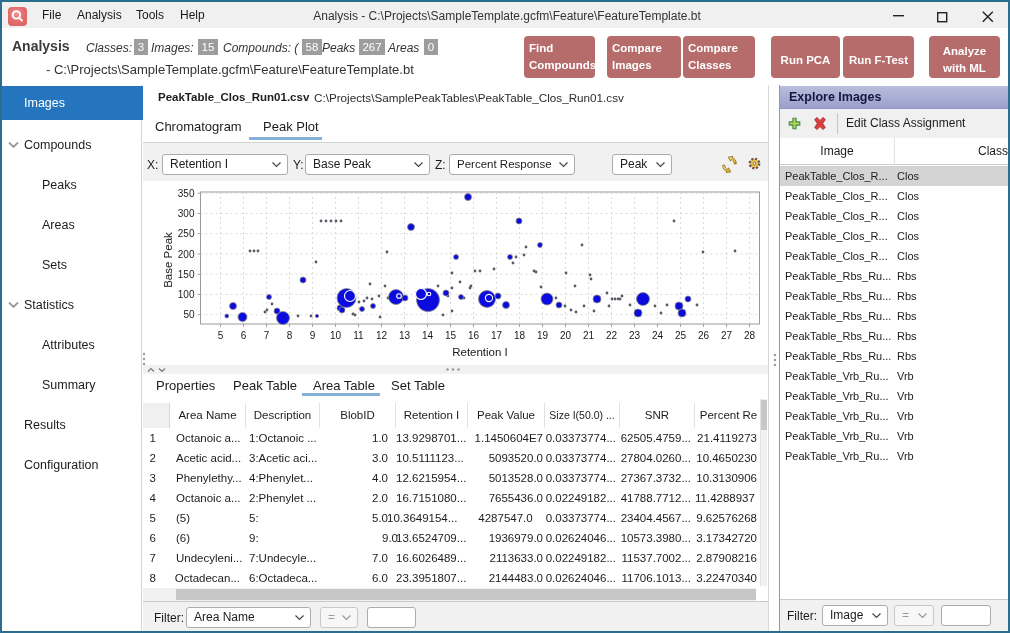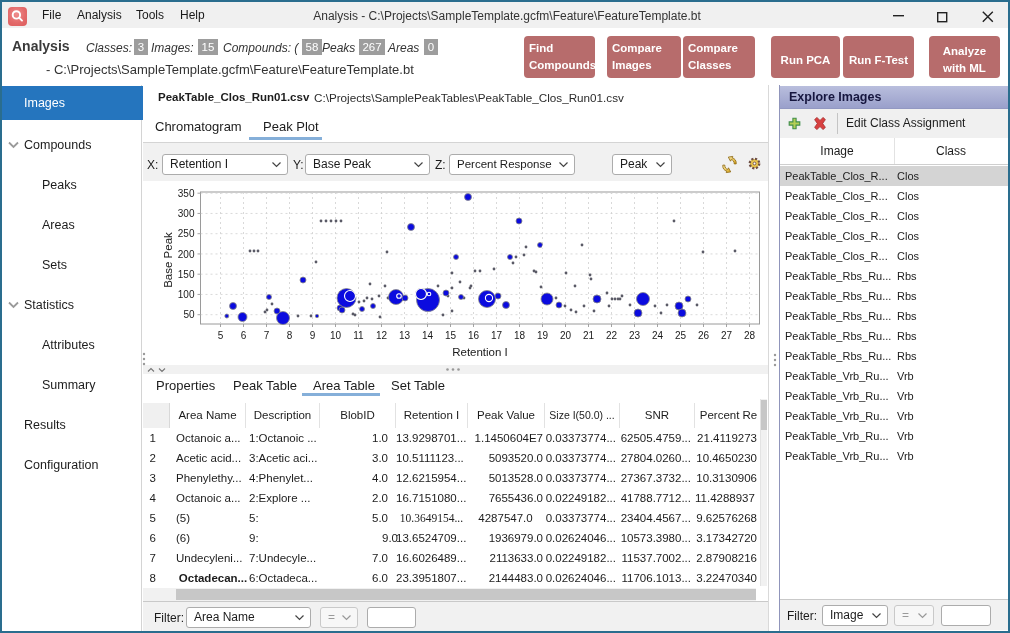--- a/index.html
+++ b/index.html
@@ -444,32 +444,32 @@
       <div class="tc" style="left:27px;top:69px;width:76px;text-align:left;padding-left:6px;">Phenylethy...</div>
       <div class="tc" style="left:103px;top:69px;width:74px;text-align:left;padding-left:3px;">4:Phenylet...</div>
       <div class="tc" style="left:177px;top:69px;width:76px;text-align:right;padding-right:8px;">4.0</div>
       <div class="tc" style="left:253px;top:69px;width:72px;text-align:right;padding-right:8px;">12.6215954...</div>
       <div class="tc" style="left:325px;top:69px;width:77px;text-align:right;padding-right:2px;">5013528.0</div>
       <div class="tc" style="left:402px;top:69px;width:75px;text-align:right;padding-right:4px;">0.03373774...</div>
       <div class="tc" style="left:477px;top:69px;width:75px;text-align:right;padding-right:4px;">27367.3732...</div>
       <div class="tc" style="left:552px;top:69px;width:68px;text-align:right;padding-right:6px;">10.3130906</div>
       <div class="tc" style="left:0px;top:89px;width:27px;text-align:right;padding-right:14px;">4</div>
       <div class="tc" style="left:27px;top:89px;width:76px;text-align:left;padding-left:6px;">Octanoic a...</div>
-      <div class="tc" style="left:103px;top:89px;width:74px;text-align:left;padding-left:3px;">2:Explore ...</div>
+      <div class="tc" style="left:103px;top:89px;width:74px;text-align:left;padding-left:3px;">2:Phenylet ...</div>
       <div class="tc" style="left:177px;top:89px;width:76px;text-align:right;padding-right:8px;">2.0</div>
       <div class="tc" style="left:253px;top:89px;width:72px;text-align:right;padding-right:8px;">16.7151080...</div>
       <div class="tc" style="left:325px;top:89px;width:77px;text-align:right;padding-right:2px;">7655436.0</div>
       <div class="tc" style="left:402px;top:89px;width:75px;text-align:right;padding-right:4px;">0.02249182...</div>
       <div class="tc" style="left:477px;top:89px;width:75px;text-align:right;padding-right:4px;">41788.7712...</div>
       <div class="tc" style="left:552px;top:89px;width:68px;padding-right:6px;">11.4288937</div>
       <div class="tc" style="left:0px;top:109px;width:27px;text-align:right;padding-right:14px;">5</div>
       <div class="tc" style="left:27px;top:109px;width:76px;text-align:left;padding-left:6px;">(5)</div>
       <div class="tc" style="left:103px;top:109px;width:74px;text-align:left;padding-left:3px;">5:</div>
       <div class="tc" style="left:177px;top:109px;width:76px;text-align:right;padding-right:8px;">5.0</div>
-      <div class="tc" style="left:256px;top:109px;width:72px;text-align:right;padding-right:8px;font-family:Liberation Serif, serif;">10.3649154...</div>
+      <div class="tc" style="left:244px;top:109px;width:72px;text-align:right;padding-right:8px;">10.3649154...</div>
       <div class="tc" style="left:325px;top:109px;width:77px;text-align:center;padding-right:2px;">4287547.0</div>
       <div class="tc" style="left:402px;top:109px;width:75px;text-align:right;padding-right:4px;">0.03373774...</div>
       <div class="tc" style="left:477px;top:109px;width:75px;text-align:right;padding-right:4px;">23404.4567...</div>
       <div class="tc" style="left:552px;top:109px;width:68px;text-align:right;padding-right:6px;">9.62576268</div>
       <div class="tc" style="left:0px;top:129px;width:27px;text-align:right;padding-right:14px;">6</div>
       <div class="tc" style="left:27px;top:129px;width:76px;text-align:left;padding-left:6px;">(6)</div>
       <div class="tc" style="left:103px;top:129px;width:74px;text-align:left;padding-left:3px;">9:</div>
       <div class="tc" style="left:187px;top:129px;width:76px;text-align:right;padding-right:8px;">9.0</div>
       <div class="tc" style="left:253px;top:129px;width:72px;text-align:right;padding-right:8px;">13.6524709...</div>
       <div class="tc" style="left:325px;top:129px;width:77px;text-align:right;padding-right:2px;">1936979.0</div>
@@ -479,21 +479,21 @@
       <div class="tc" style="left:0px;top:149px;width:27px;text-align:right;padding-right:14px;">7</div>
       <div class="tc" style="left:27px;top:149px;width:76px;text-align:left;padding-left:6px;">Undecyleni...</div>
       <div class="tc" style="left:103px;top:149px;width:74px;text-align:left;padding-left:3px;">7:Undecyle...</div>
       <div class="tc" style="left:177px;top:149px;width:76px;text-align:right;padding-right:8px;">7.0</div>
       <div class="tc" style="left:253px;top:149px;width:72px;text-align:right;padding-right:8px;">16.6026489...</div>
       <div class="tc" style="left:325px;top:149px;width:77px;text-align:right;padding-right:2px;">2113633.0</div>
       <div class="tc" style="left:402px;top:149px;width:75px;text-align:right;padding-right:4px;">0.02249182...</div>
       <div class="tc" style="left:477px;top:149px;width:75px;text-align:right;padding-right:4px;">11537.7002...</div>
       <div class="tc" style="left:552px;top:149px;width:68px;text-align:right;padding-right:6px;">2.87908216</div>
       <div class="tc" style="left:0px;top:169px;width:27px;text-align:right;padding-right:14px;">8</div>
-      <div class="tc" style="left:29px;top:169px;width:76px;text-align:center;padding-left:6px;font-weight:bold;">Octadecan...</div>
+      <div class="tc" style="left:21px;top:169px;width:76px;text-align:right;padding-left:6px;">Octadecan...</div>
       <div class="tc" style="left:103px;top:169px;width:74px;text-align:left;padding-left:3px;">6:Octadeca...</div>
       <div class="tc" style="left:177px;top:169px;width:76px;text-align:right;padding-right:8px;">6.0</div>
       <div class="tc" style="left:253px;top:169px;width:72px;text-align:right;padding-right:8px;">23.3951807...</div>
       <div class="tc" style="left:325px;top:169px;width:77px;text-align:right;padding-right:2px;">2144483.0</div>
       <div class="tc" style="left:402px;top:169px;width:75px;text-align:right;padding-right:4px;">0.02624046...</div>
       <div class="tc" style="left:477px;top:169px;width:75px;text-align:right;padding-right:4px;">11706.1013...</div>
       <div class="tc" style="left:552px;top:169px;width:68px;text-align:right;padding-right:6px;">3.22470340</div>
     </div>
 
   <div class="sbtrack" style="left:617px; top:314px; width:7px; height:187px; border-left:1px solid #e3e3e3;"></div>
@@ -534,21 +534,21 @@
         <path d="M4.9 1.2 h3.2 v3.7 h3.7 v3.2 h-3.7 v3.7 h-3.2 v-3.7 h-3.7 v-3.2 h3.7 z" fill="#b5cf55" stroke="#3f8d4a" stroke-width="1.1"></path>
       </svg>
     <svg class="abs" style="left:33px; top:8px;" width="14" height="13" viewBox="0 0 14 13">
         <path d="M1.6 2.6 L3.9 0.4 L7 3.4 L10.1 0.4 L12.4 2.6 L9.7 6.5 L12.4 10.4 L10.1 12.6 L7 9.6 L3.9 12.6 L1.6 10.4 L4.3 6.5 z" fill="#d84040" stroke="#9c2424" stroke-width="0.7"></path>
       </svg>
     <div class="abs" style="left:57px; top:4px; width:1px; height:21px; background:#c4c4c4;"></div>
     <div class="abs" style="left:66px; top:7px; font-size:12px; color:#1c1c1c;">Edit Class Assignment</div>
   </div>
   <div id="rp-thead">
     <div class="abs" style="left:0; top:6px; width:114px; text-align:center;">Image</div>
-    <div class="abs" style="left:114px; top:6px; width:114px; text-align:center;">Class</div>
+    <div class="abs" style="left:114px; top:6px; width:114px; text-align:right;">Class</div>
     <div class="abs" style="left:114px; top:0; width:1px; height:26px; background:#e2e2e2;"></div>
   </div>
   <div id="rrows">
       <div class="rrow" style="top:81px;background:#d4d4d4;">
         <span class="c1">PeakTable_Clos_R...</span>
         <span class="c2">Clos</span>
       </div>
       <div class="rrow" style="top:101px;">
         <span class="c1">PeakTable_Clos_R...</span>
         <span class="c2">Clos</span>

